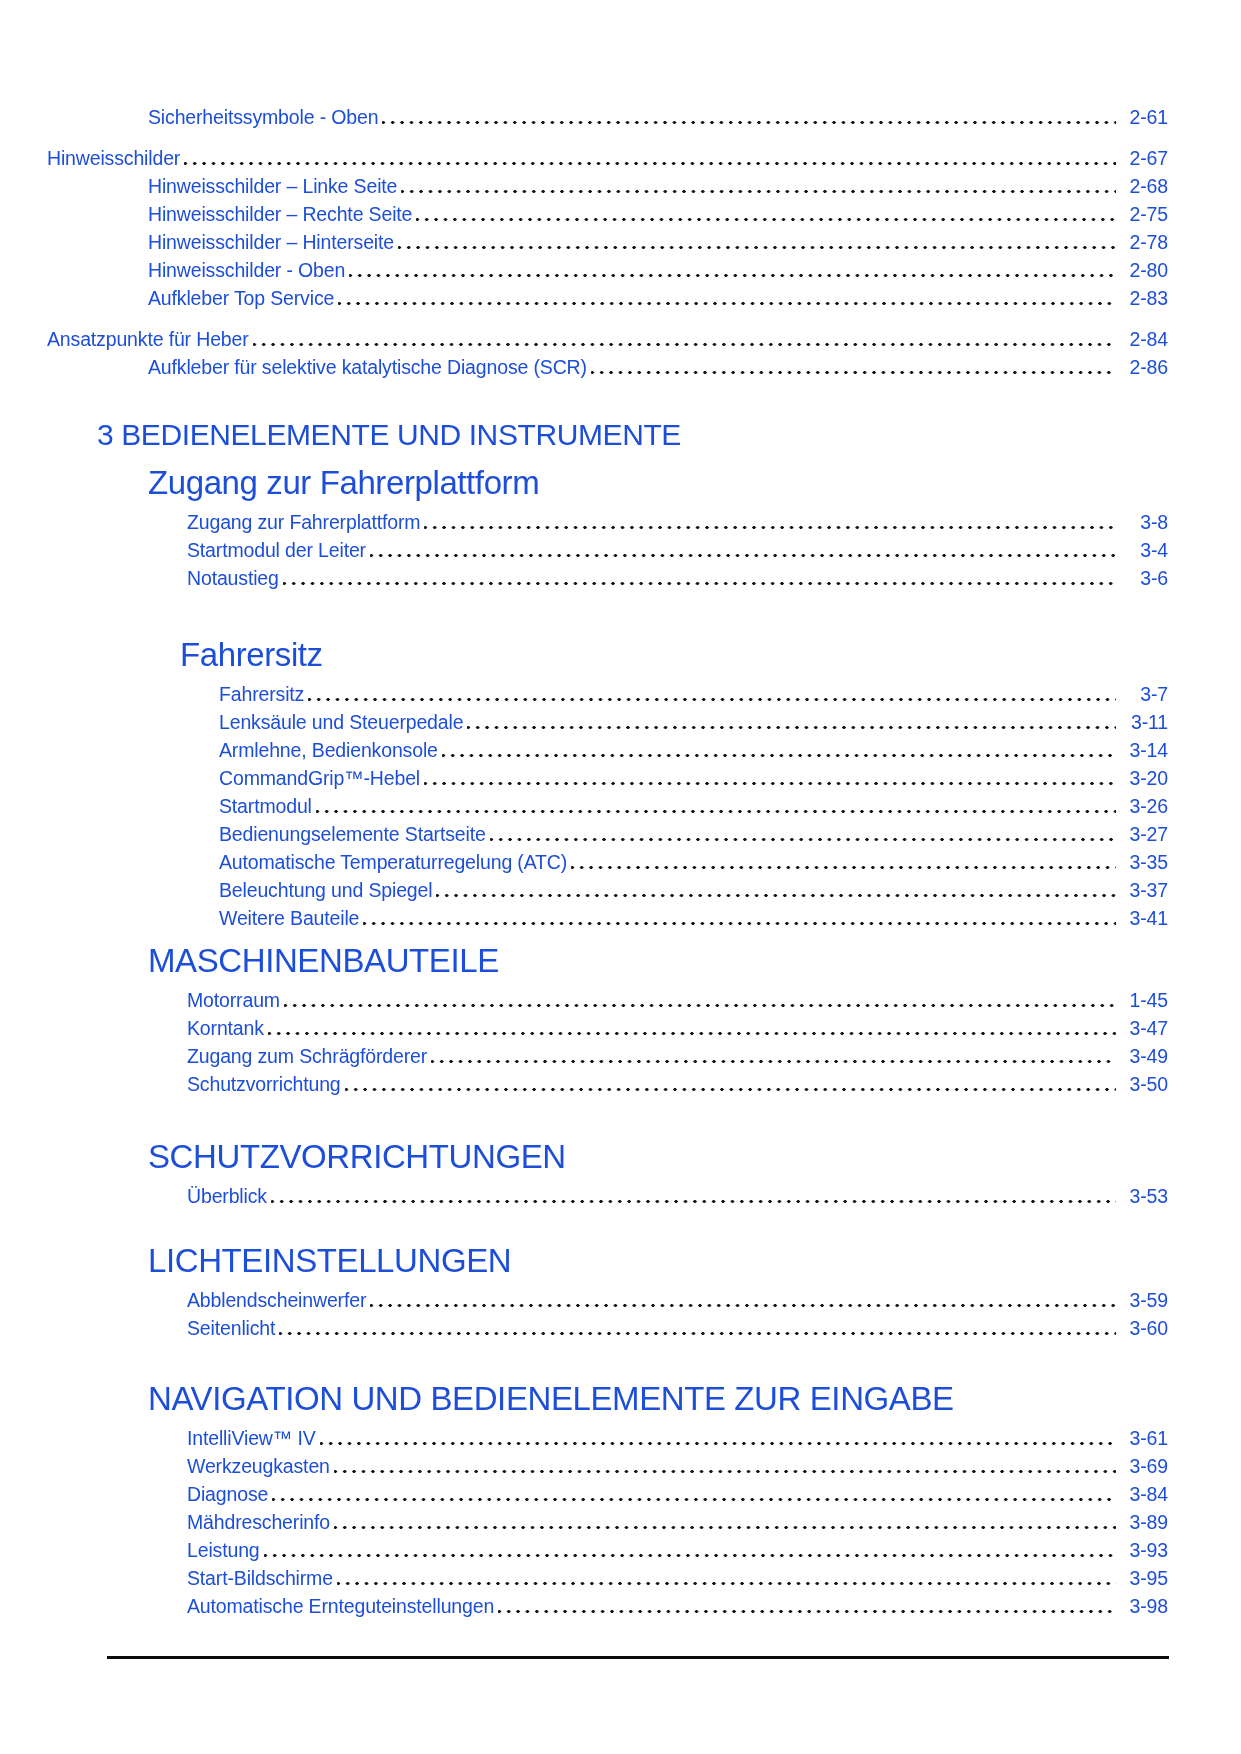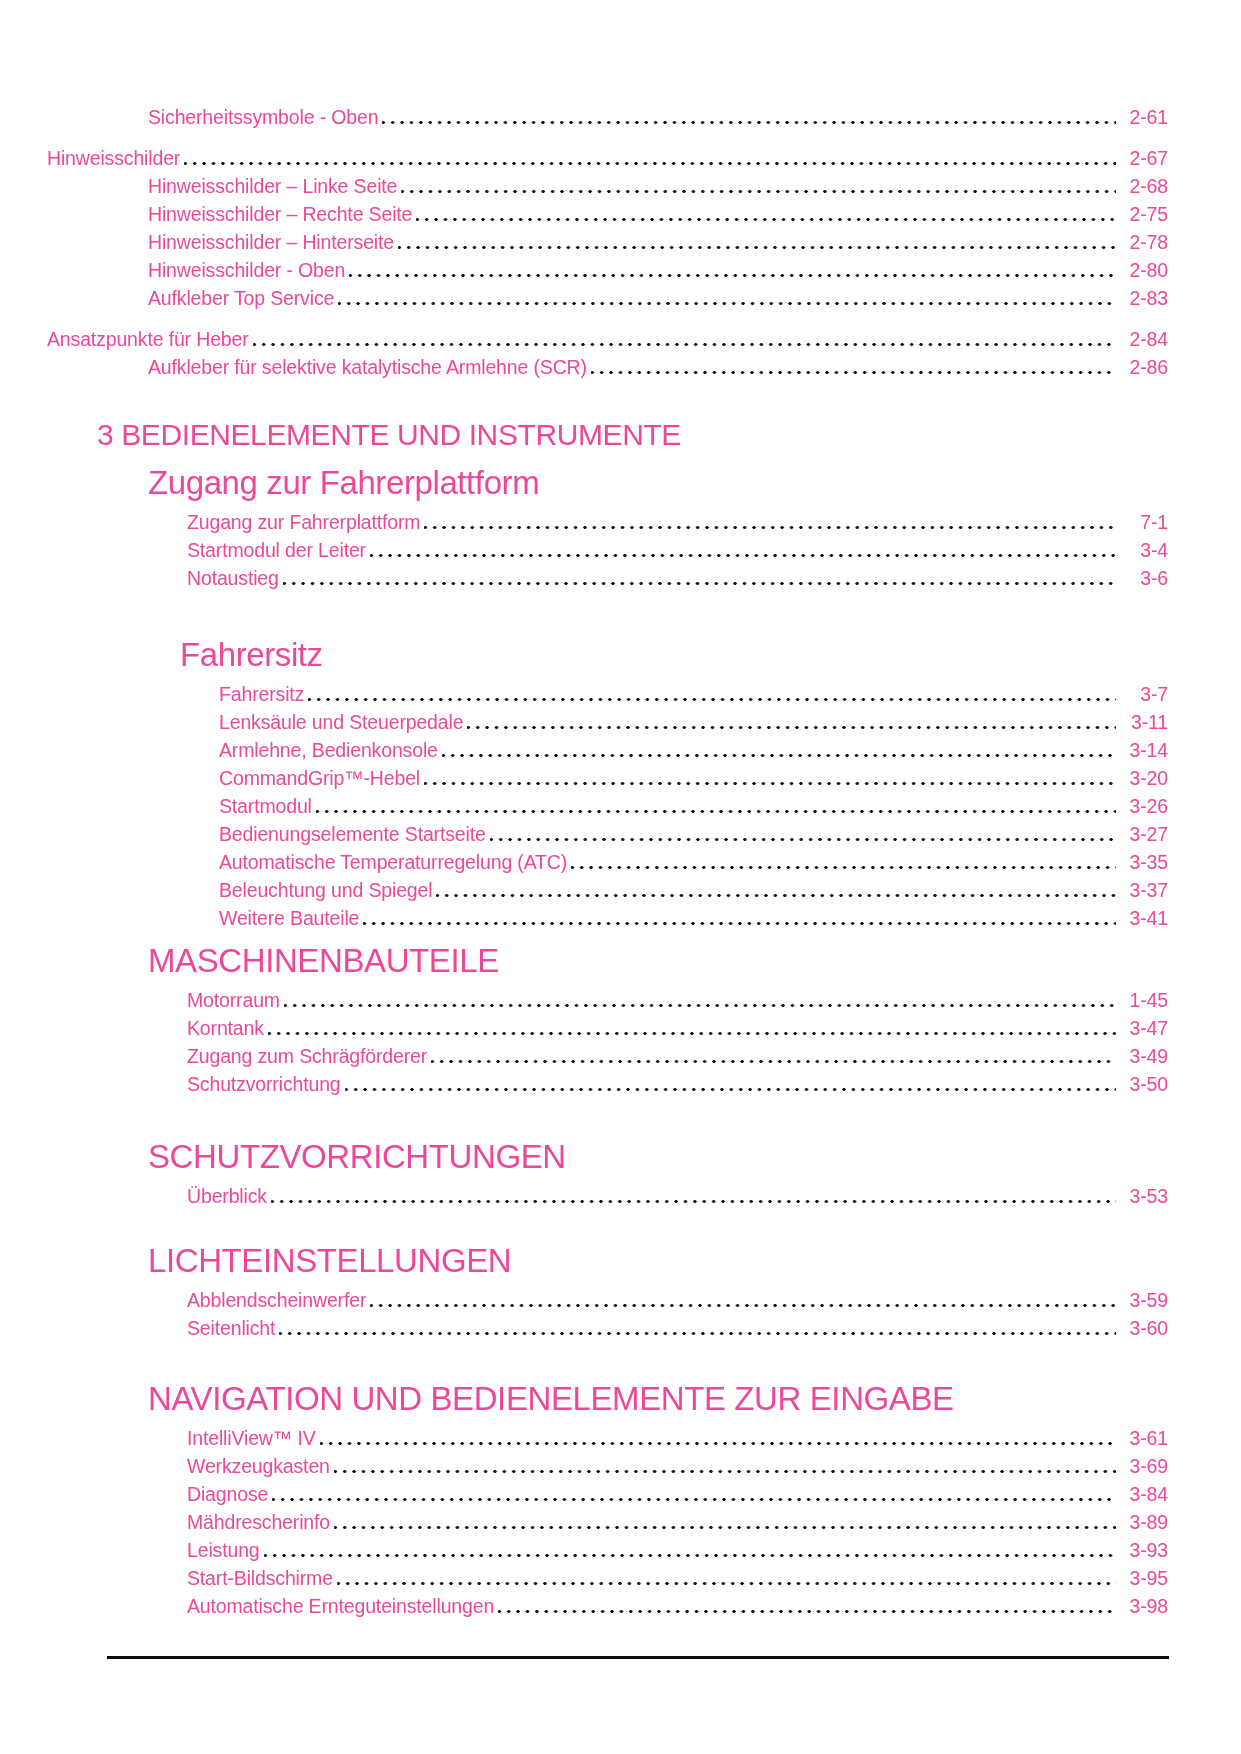--- a/index.html
+++ b/index.html
@@ -2,21 +2,21 @@
 <html><head>
 <meta charset="utf-8">
 <style>
   html,body { margin:0; padding:0; background:#e8e8e8; }
   .page {
     position:relative;
     width:1241px; height:1754px;
     margin:0 auto;
     background:#ffffff;
     font-family:"Liberation Sans", sans-serif;
-    color:#ec4899;
+    color:#1d4ed8;
     overflow:hidden;
   }
   .toc { position:absolute; top:103px; left:0; right:0; }
 
   
   .row { display:flex; height:28px; margin-right:73px; }
   .row .label { line-height:28px; font-size:19.5px; letter-spacing:-0.15px; white-space:nowrap; }
   .row .pagenum { line-height:28px; font-size:19.5px; letter-spacing:-0.15px; min-width:50px; text-align:right; white-space:nowrap; }
   .row .leader {
     flex:1 1 auto; min-width:14px; height:28px; margin:0 2px 0 4px;
@@ -92,33 +92,33 @@
           <span class="label">Aufkleber Top Service</span>
           <span class="leader"></span>
           <span class="pagenum">2-83</span>
         </div>
         <div class="row l1">
           <span class="label">Ansatzpunkte für Heber</span>
           <span class="leader"></span>
           <span class="pagenum">2-84</span>
         </div>
         <div class="row l1">
-          <span class="label">Aufkleber für selektive katalytische Armlehne (SCR)</span>
+          <span class="label">Aufkleber für selektive katalytische Diagnose (SCR)</span>
           <span class="leader"></span>
           <span class="pagenum">2-86</span>
         </div>
       </div>
     <div class="chapter-heading">3 BEDIENELEMENTE UND INSTRUMENTE</div>
     <div id="sections">
         <div class="section">
           <div class="section-title">Zugang zur Fahrerplattform</div>
           <div class="row l2">
             <span class="label">Zugang zur Fahrerplattform</span>
             <span class="leader"></span>
-            <span class="pagenum">7-1</span>
+            <span class="pagenum">3-8</span>
           </div>
           <div class="row l2">
             <span class="label">Startmodul der Leiter</span>
             <span class="leader"></span>
             <span class="pagenum">3-4</span>
           </div>
           <div class="row l2">
             <span class="label">Notaustieg</span>
             <span class="leader"></span>
             <span class="pagenum">3-6</span>

